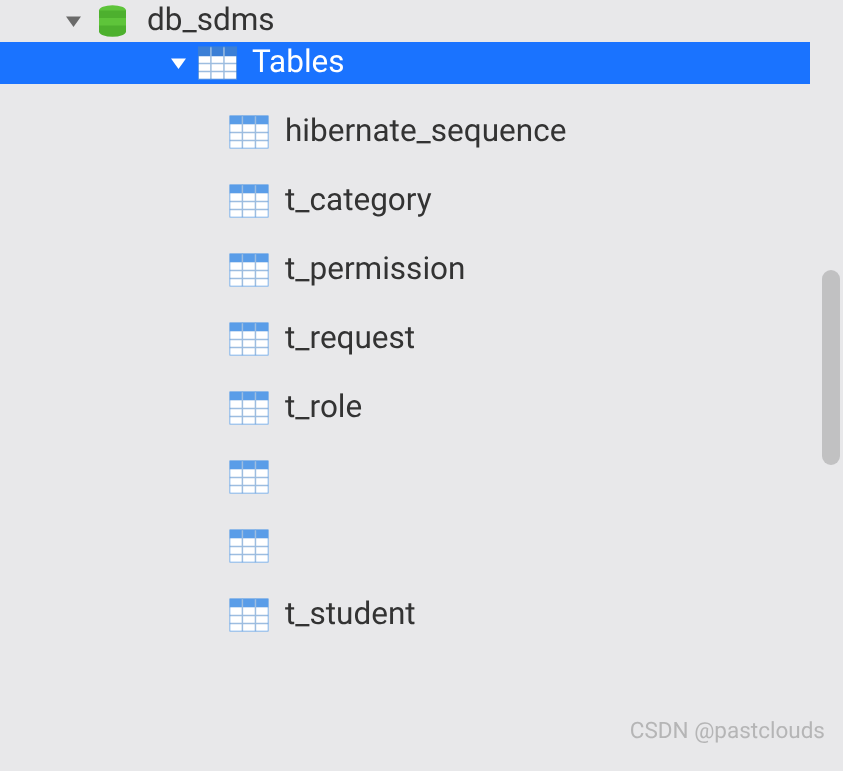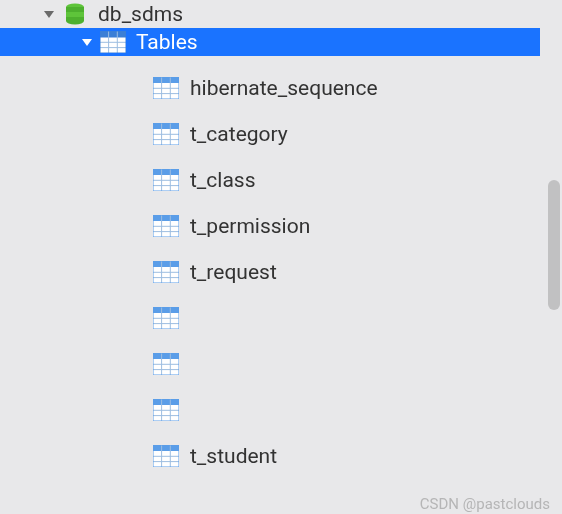--- a/index.html
+++ b/index.html
@@ -27,21 +27,21 @@
       padding-left: 6px;
       gap: 6px;
       cursor: pointer;
     }
     .row.db {
       padding-left: 42px;
     }
     .row.tables {
       background: #1a73ff;
       color: white;
-      padding-left: 80px;
+      padding-left: 112px;
     }
     .row.table-item {
       padding-left: 152px;
       margin-top: 18px;
     }
     .chevron {
       width: 14px;
       height: 14px;
       display: flex;
       align-items: center;
@@ -72,21 +72,21 @@
       height: 28px;
       display: flex;
       align-items: center;
       justify-content: center;
     }
     .label {
       margin-left: 4px;
     }
     .watermark {
       position: absolute;
-      bottom: 1px;
+      bottom: 18px;
       right: 12px;
       color: rgba(160,160,160,0.7);
       font-size: 15px;
       pointer-events: none;
       text-align: center;
     }
     .scrollbar-thumb {
       position: absolute;
       right: 2px;
       top: 180px;
@@ -173,34 +173,20 @@
   <svg width="26" height="22" viewBox="0 0 26 22">
     <rect x="0" y="0" width="26" height="6" fill="#5a9de8"></rect>
     <rect x="0" y="6" width="26" height="16" fill="#ffffff"></rect>
     <line x1="0" y1="11.3" x2="26" y2="11.3" stroke="#9dbde0" stroke-width="1"></line>
     <line x1="0" y1="16.6" x2="26" y2="16.6" stroke="#9dbde0" stroke-width="1"></line>
     <line x1="8.6" y1="0" x2="8.6" y2="22" stroke="#9dbde0" stroke-width="1"></line>
     <line x1="17.3" y1="0" x2="17.3" y2="22" stroke="#9dbde0" stroke-width="1"></line>
     <rect x="0" y="0" width="26" height="22" fill="none" stroke="#5a9de8" stroke-width="1"></rect>
   </svg>
         </span>
-        <span class="label">t_class</span>
-      </div>
-      <div class="row table-item">
-        <span class="table-icon">
-  <svg width="26" height="22" viewBox="0 0 26 22">
-    <rect x="0" y="0" width="26" height="6" fill="#5a9de8"></rect>
-    <rect x="0" y="6" width="26" height="16" fill="#ffffff"></rect>
-    <line x1="0" y1="11.3" x2="26" y2="11.3" stroke="#9dbde0" stroke-width="1"></line>
-    <line x1="0" y1="16.6" x2="26" y2="16.6" stroke="#9dbde0" stroke-width="1"></line>
-    <line x1="8.6" y1="0" x2="8.6" y2="22" stroke="#9dbde0" stroke-width="1"></line>
-    <line x1="17.3" y1="0" x2="17.3" y2="22" stroke="#9dbde0" stroke-width="1"></line>
-    <rect x="0" y="0" width="26" height="22" fill="none" stroke="#5a9de8" stroke-width="1"></rect>
-  </svg>
-        </span>
         <span class="label">t_permission</span>
       </div>
       <div class="row table-item">
         <span class="table-icon">
   <svg width="26" height="22" viewBox="0 0 26 22">
     <rect x="0" y="0" width="26" height="6" fill="#5a9de8"></rect>
     <rect x="0" y="6" width="26" height="16" fill="#ffffff"></rect>
     <line x1="0" y1="11.3" x2="26" y2="11.3" stroke="#9dbde0" stroke-width="1"></line>
     <line x1="0" y1="16.6" x2="26" y2="16.6" stroke="#9dbde0" stroke-width="1"></line>
     <line x1="8.6" y1="0" x2="8.6" y2="22" stroke="#9dbde0" stroke-width="1"></line>
@@ -215,20 +201,21 @@
   <svg width="26" height="22" viewBox="0 0 26 22">
     <rect x="0" y="0" width="26" height="6" fill="#5a9de8"></rect>
     <rect x="0" y="6" width="26" height="16" fill="#ffffff"></rect>
     <line x1="0" y1="11.3" x2="26" y2="11.3" stroke="#9dbde0" stroke-width="1"></line>
     <line x1="0" y1="16.6" x2="26" y2="16.6" stroke="#9dbde0" stroke-width="1"></line>
     <line x1="8.6" y1="0" x2="8.6" y2="22" stroke="#9dbde0" stroke-width="1"></line>
     <line x1="17.3" y1="0" x2="17.3" y2="22" stroke="#9dbde0" stroke-width="1"></line>
     <rect x="0" y="0" width="26" height="22" fill="none" stroke="#5a9de8" stroke-width="1"></rect>
   </svg>
         </span>
+        <span class="label">t_role</span>
       </div>
       <div class="row table-item">
         <span class="table-icon">
   <svg width="26" height="22" viewBox="0 0 26 22">
     <rect x="0" y="0" width="26" height="6" fill="#5a9de8"></rect>
     <rect x="0" y="6" width="26" height="16" fill="#ffffff"></rect>
     <line x1="0" y1="11.3" x2="26" y2="11.3" stroke="#9dbde0" stroke-width="1"></line>
     <line x1="0" y1="16.6" x2="26" y2="16.6" stroke="#9dbde0" stroke-width="1"></line>
     <line x1="8.6" y1="0" x2="8.6" y2="22" stroke="#9dbde0" stroke-width="1"></line>
     <line x1="17.3" y1="0" x2="17.3" y2="22" stroke="#9dbde0" stroke-width="1"></line>

